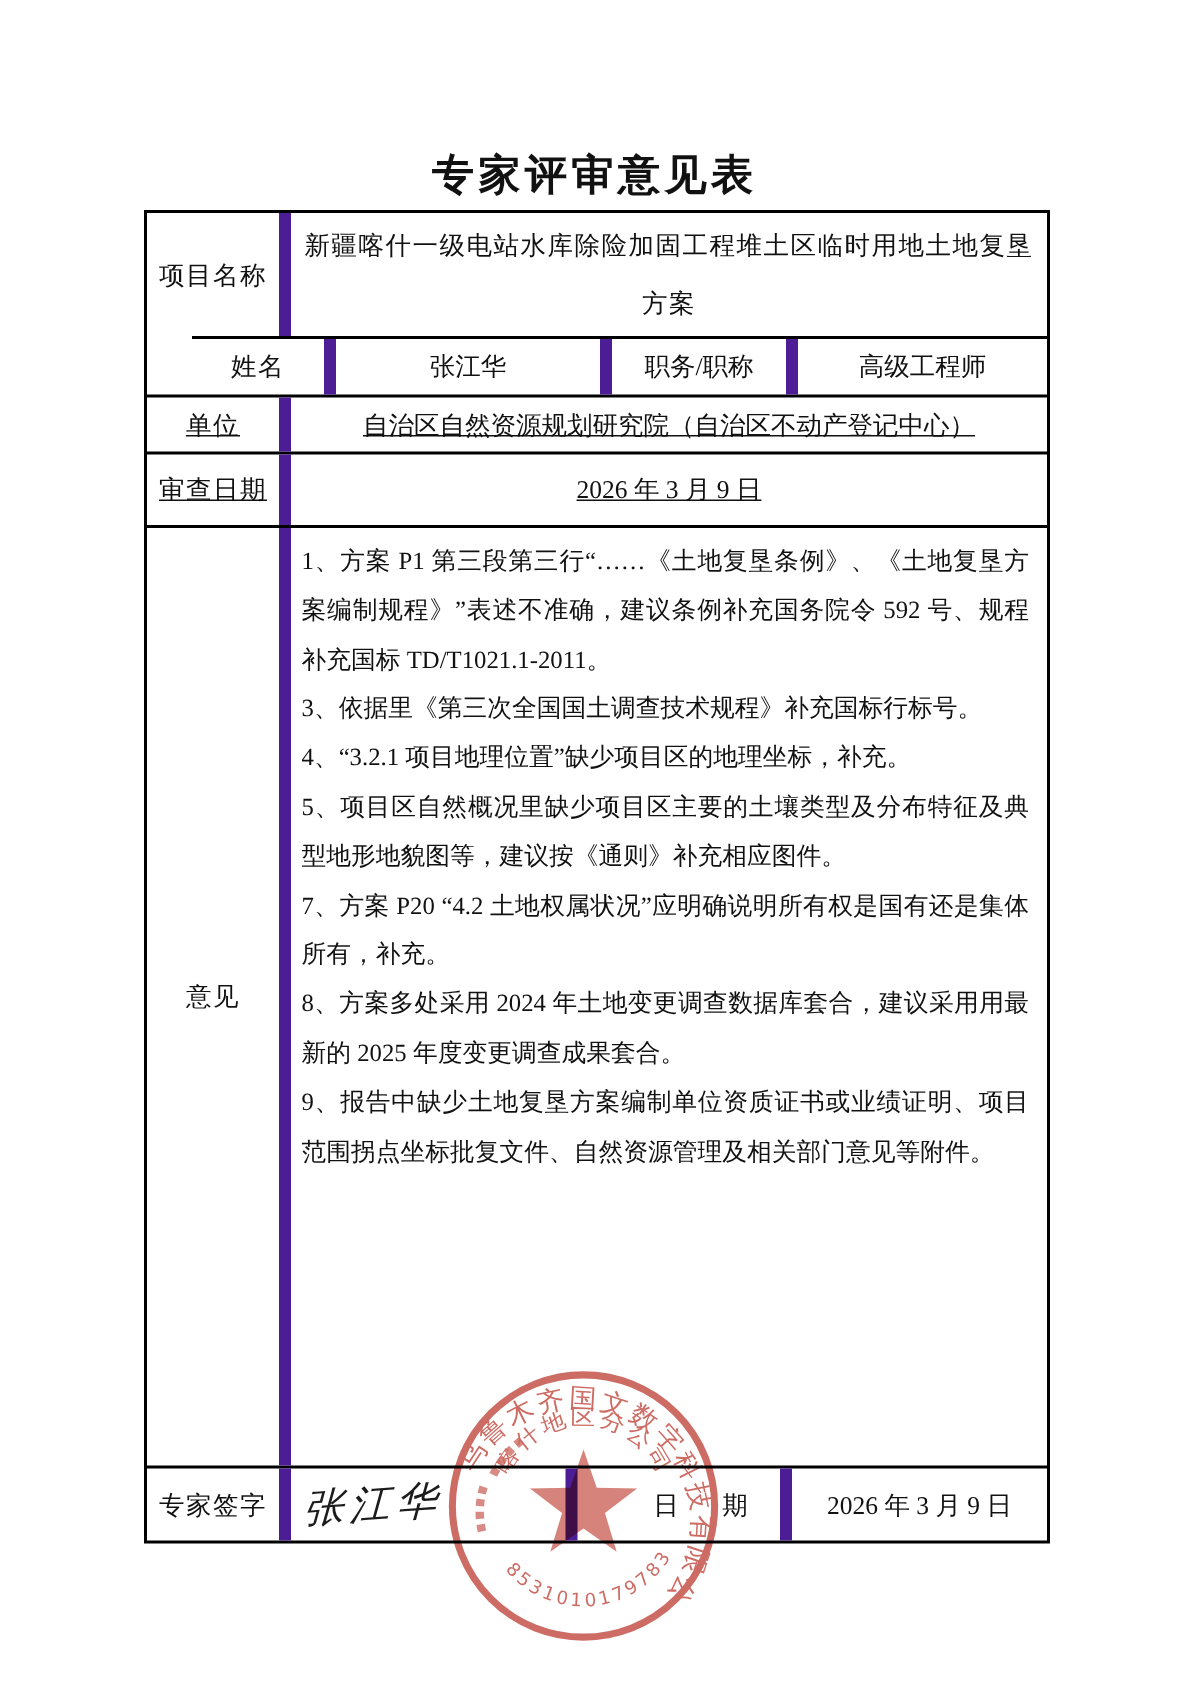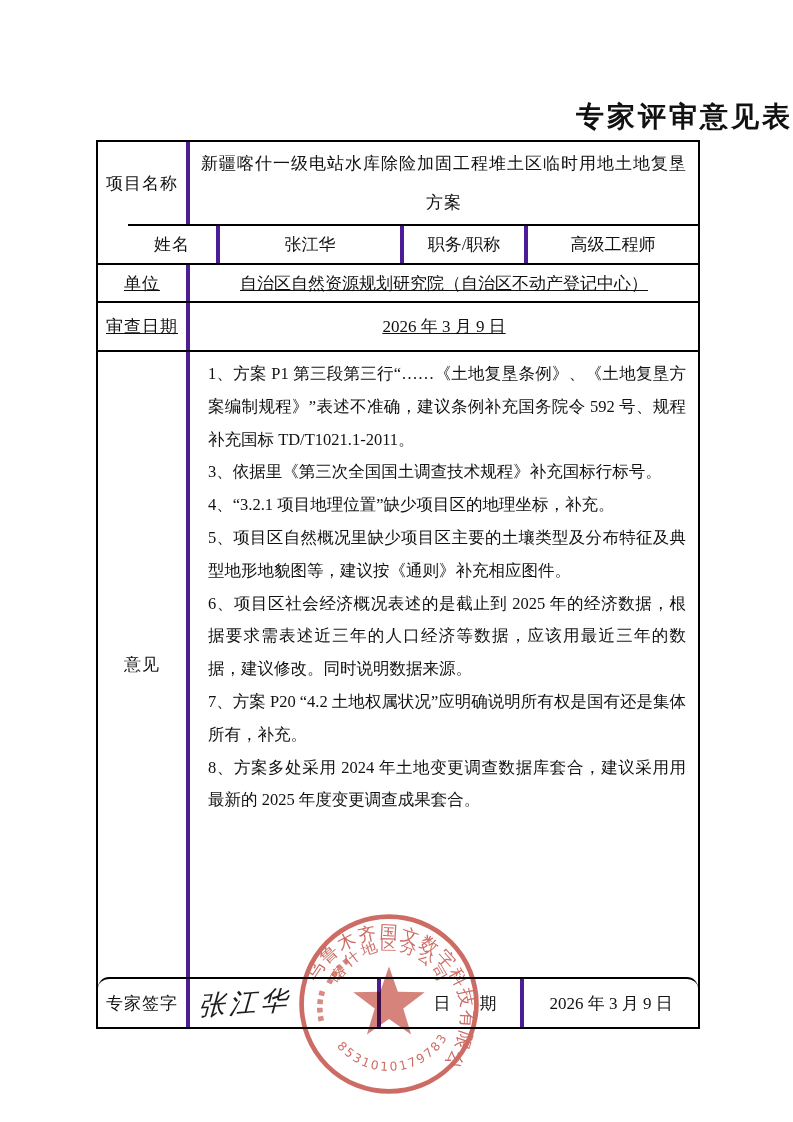--- a/index.html
+++ b/index.html
@@ -9,36 +9,36 @@
     width:793px;height:1122px;
     background:#ffffff;
     font-family:"Liberation Serif","DejaVu Serif",serif;
     color:#111;
     overflow:hidden;
   }
   .doc-title{
     position:absolute;
     left:0;top:98px;width:100%;
     margin:0;
-    text-align:right;
+    text-align:center;
     font-size:28px;
     font-weight:700;
     letter-spacing:3px;
   }
   .tbl{
     position:absolute;
     left:96px;top:140px;width:604px;
     border:2px solid #000;
     box-sizing:border-box;
     background:transparent;
   }
   .row{display:flex;border-top:2px solid #000;}
   .row:first-child{border-top:none;}
   .cell{
-    border-left:4px solid #4c1d95;
+    border-left:8px solid #4c1d95;
     box-sizing:border-box;
     display:flex;
     align-items:center;
     justify-content:center;
     font-size:17px;
     padding:2px 4px;
   }
   .cell:first-child{border-left:none;}
   .lbl{flex:0 0 88px;text-align:center;letter-spacing:1px;}
   .grow{flex:1 1 auto;}
@@ -46,27 +46,27 @@
   .r-project .val{line-height:39px;text-align:center;letter-spacing:1px;}
   .r-name{min-height:37px;margin-left:30px;}
   .r-name .c-name{flex:0 0 184px;}
   .r-name .c-title-lbl{flex:0 0 124px;}
   .r-unit{min-height:36px;text-decoration:underline;}
   .r-date{min-height:47px;text-decoration:underline;}
   .r-opinion{min-height:625px;}
   .r-opinion .lbl{align-items:center;font-family:Liberation Mono, monospace;}
   .opinion-content{
     display:block;
-    padding:6px 12px 6px 18px;
+    padding:6px 12px 6px 7px;
     text-align:justify;
     font-size:16.5px;
     line-height:32.8px;
   }
   .opinion-content p{margin:0;}
-  .r-sign{min-height:48px;border-radius:11px;}
+  .r-sign{min-height:48px;}
   .r-sign .c-sig{flex:0 0 191px;justify-content:flex-start;padding-left:8px;}
   .r-sign .c-datelbl{flex:0 0 143px;letter-spacing:6px;padding-left:39px;}
   .handwriting{
     font-size:27px;
     font-style:italic;
     letter-spacing:4px;
     transform:rotate(-4deg) skewX(-6deg);
     color:#1c1c1c;
     white-space:nowrap;
   }
@@ -110,23 +110,23 @@
       <div class="cell grow">2026 年 3 月 9 日</div>
     </div>
 
     <div class="row r-opinion">
       <div class="cell lbl">意见</div>
       <div class="cell grow opinion-content">
         <p>1、方案 P1 第三段第三行“……《土地复垦条例》、《土地复垦方案编制规程》”表述不准确，建议条例补充国务院令 592 号、规程补充国标 TD/T1021.1-2011。</p>
         <p>3、依据里《第三次全国国土调查技术规程》补充国标行标号。</p>
         <p>4、“3.2.1 项目地理位置”缺少项目区的地理坐标，补充。</p>
         <p>5、项目区自然概况里缺少项目区主要的土壤类型及分布特征及典型地形地貌图等，建议按《通则》补充相应图件。</p>
-        <p>6、项目区社会经济概况表述的是截止到 2025 年的经济数据，根据要求需表述近三年的人口经济等数据，应该用最近三年的数据，建议修改。同时说明数据来源。</p>
         <p>7、方案 P20 “4.2 土地权属状况”应明确说明所有权是国有还是集体所有，补充。</p>
         <p>8、方案多处采用 2024 年土地变更调查数据库套合，建议采用用最新的 2025 年度变更调查成果套合。</p>
+        <p>9、报告中缺少土地复垦方案编制单位资质证书或业绩证明、项目范围拐点坐标批复文件、自然资源管理及相关部门意见等附件。</p>
       </div>
     </div>
 
     <div class="row r-sign">
       <div class="cell lbl">专家签字</div>
       <div class="cell c-sig">
         <span class="handwriting">张江华</span>
       </div>
       <div class="cell c-datelbl">日　期</div>
       <div class="cell grow">2026 年 3 月 9 日</div>

